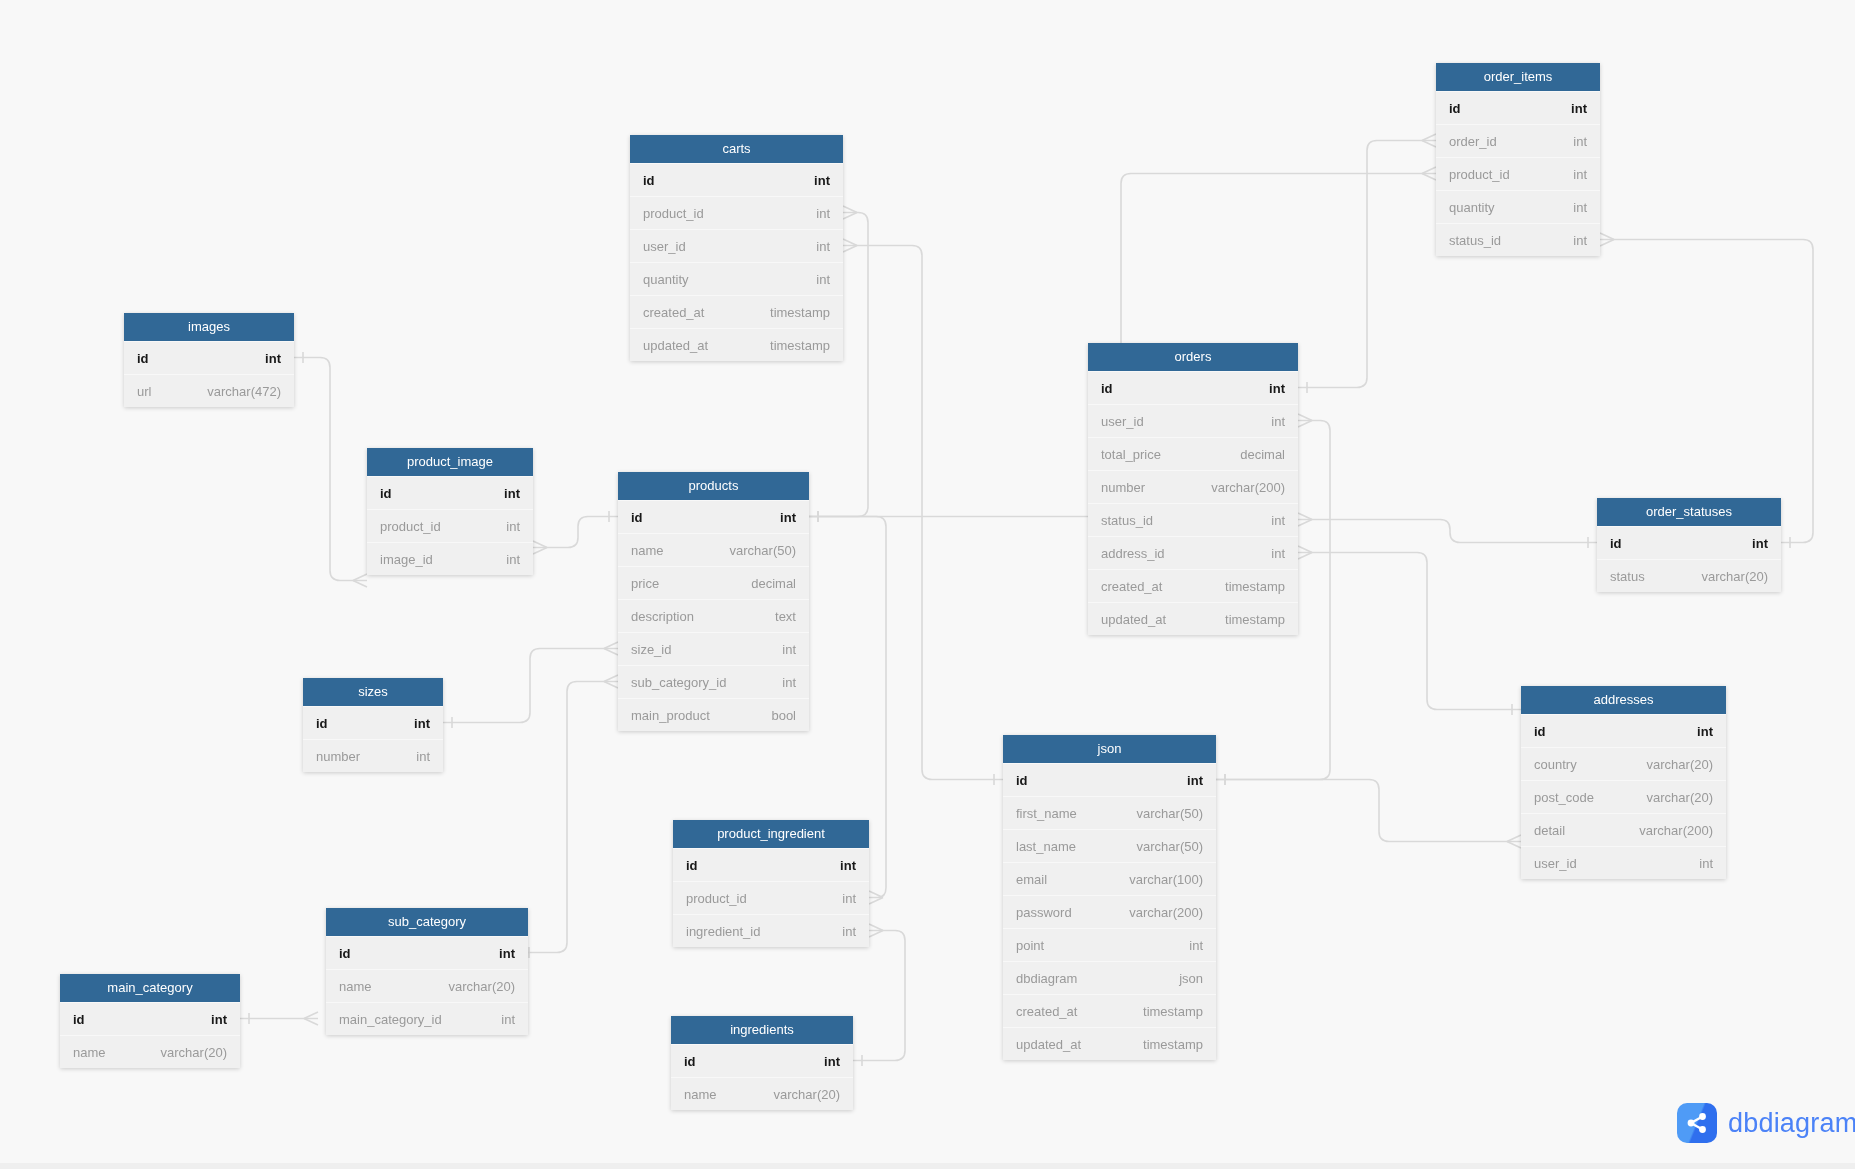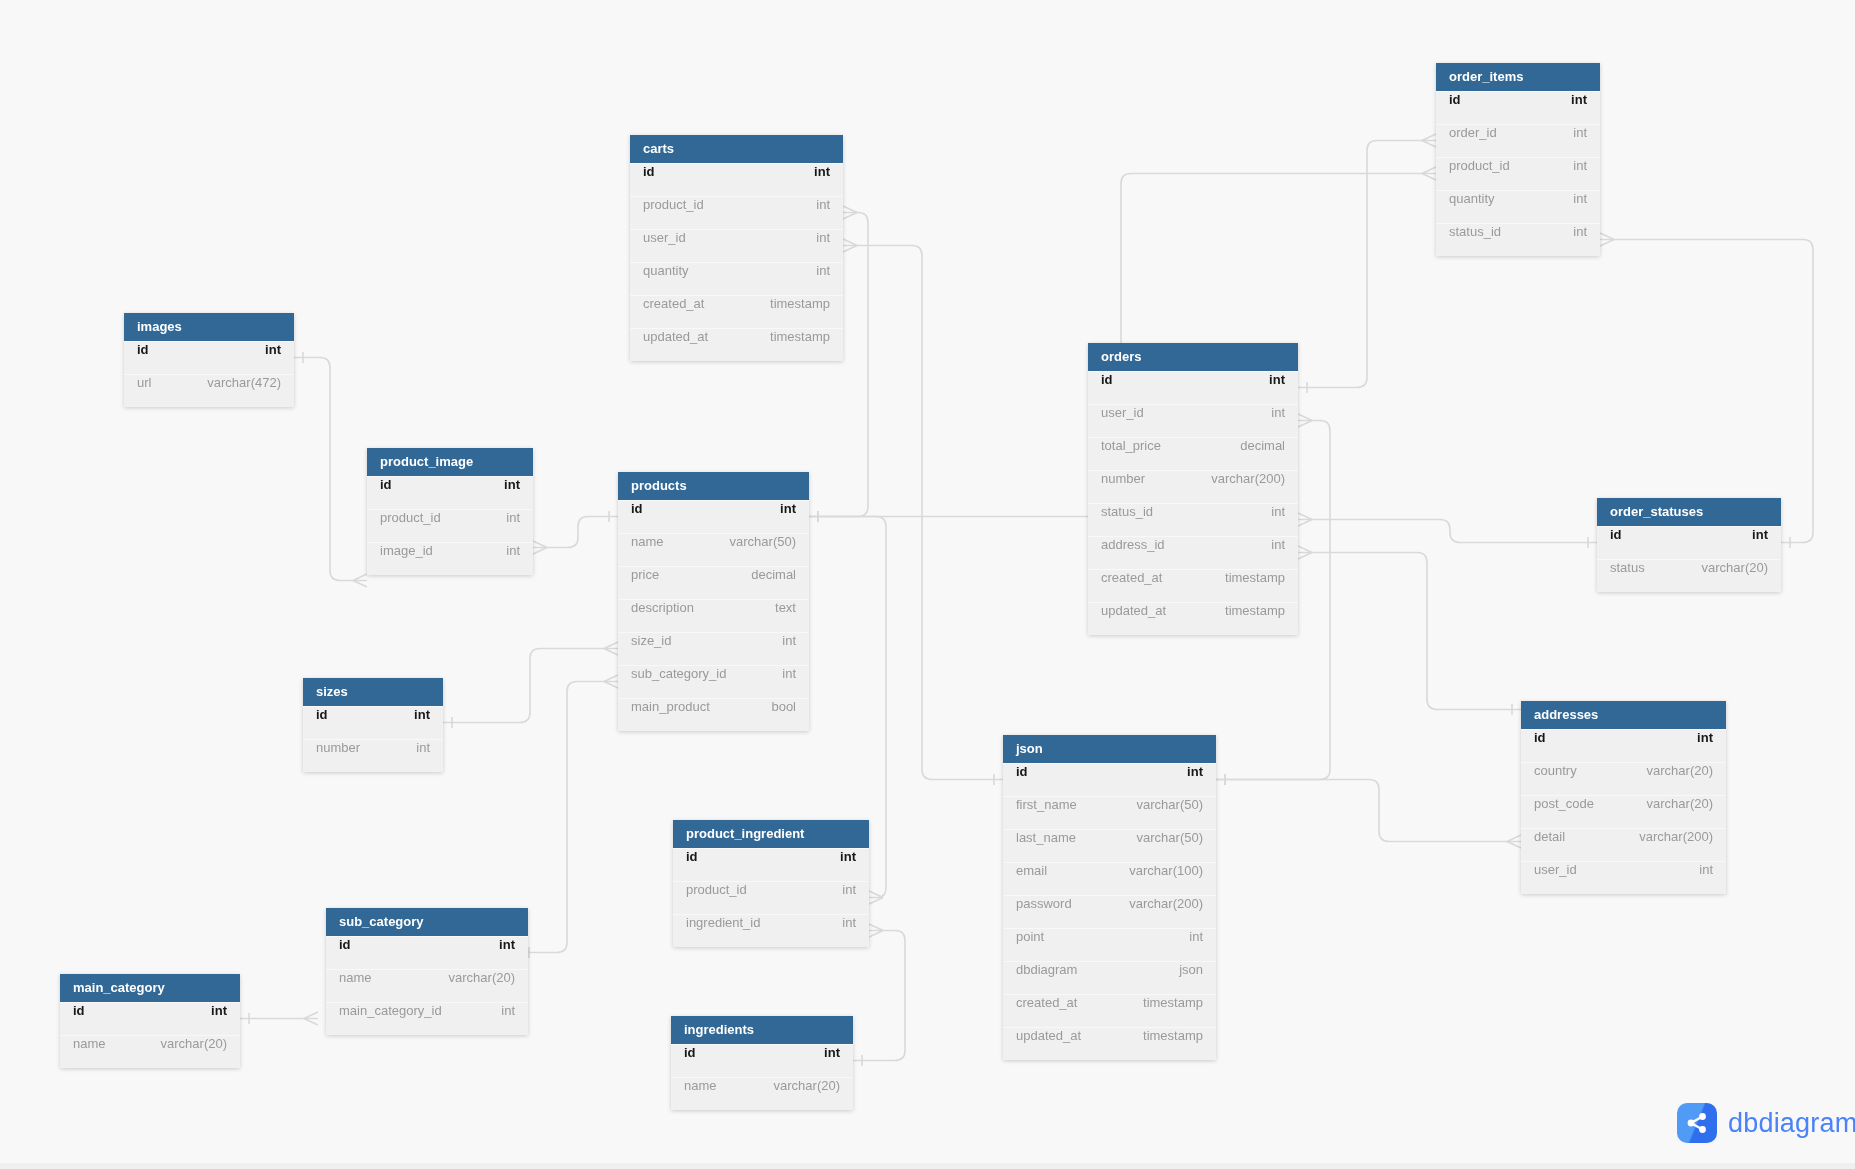--- a/index.html
+++ b/index.html
@@ -8,25 +8,25 @@
     background:#f8f8f8;
     font-family:"Liberation Sans","DejaVu Sans",sans-serif;
   }
   #edge-layer{position:absolute;left:0;top:0;z-index:1;}
   .tbl{
     position:absolute;z-index:2;background:#f0f0f0;
     box-shadow:0 1px 4px rgba(0,0,0,.18);border-radius:1px;
   }
   .tbl-h{
     height:28px;line-height:28px;background:var(--header-color,#316896);
-    color:#ffffff;font-weight:bold;font-size:13px;padding:0 13px;
-    white-space:nowrap;cursor:move;
+    color:#ffffff;font-weight:normal;font-size:13px;padding:0 13px;
+    white-space:nowrap;cursor:move;text-align:center;
   }
   .row{
-    height:33px;box-sizing:border-box;display:flex;
+    height:33px;box-sizing:border-box;display:flex;align-items:center;
     justify-content:space-between;padding:0 13px;font-size:13px;
     color:#9a9a9a;border-top:1px solid #f8f8f8;background:#f0f0f0;
   }
   .row.pk{color:#181818;font-weight:bold;}
   .fn{white-space:nowrap;}
   .ft{white-space:nowrap;margin-left:28px;}
   .edge{fill:none;stroke:var(--edge-color,#d9d9d9);stroke-width:1.6;}
   .brand{
     position:absolute;left:1677px;top:1103px;z-index:3;display:flex;
     align-items:center;gap:11px;cursor:pointer;
@@ -269,21 +269,21 @@
       </div>
       <div class="row">
         <span class="fn">sub_category_id</span>
         <span class="ft">int</span>
       </div>
       <div class="row">
         <span class="fn">main_product</span>
         <span class="ft">bool</span>
       </div>
     </div>
-    <div class="tbl" style="left: 1521px; top: 701px; width: 205px;">
+    <div class="tbl" style="left: 1521px; top: 686px; width: 205px;">
       <div class="tbl-h">addresses</div>
       <div class="row pk">
         <span class="fn">id</span>
         <span class="ft">int</span>
       </div>
       <div class="row">
         <span class="fn">country</span>
         <span class="ft">varchar(20)</span>
       </div>
       <div class="row">

